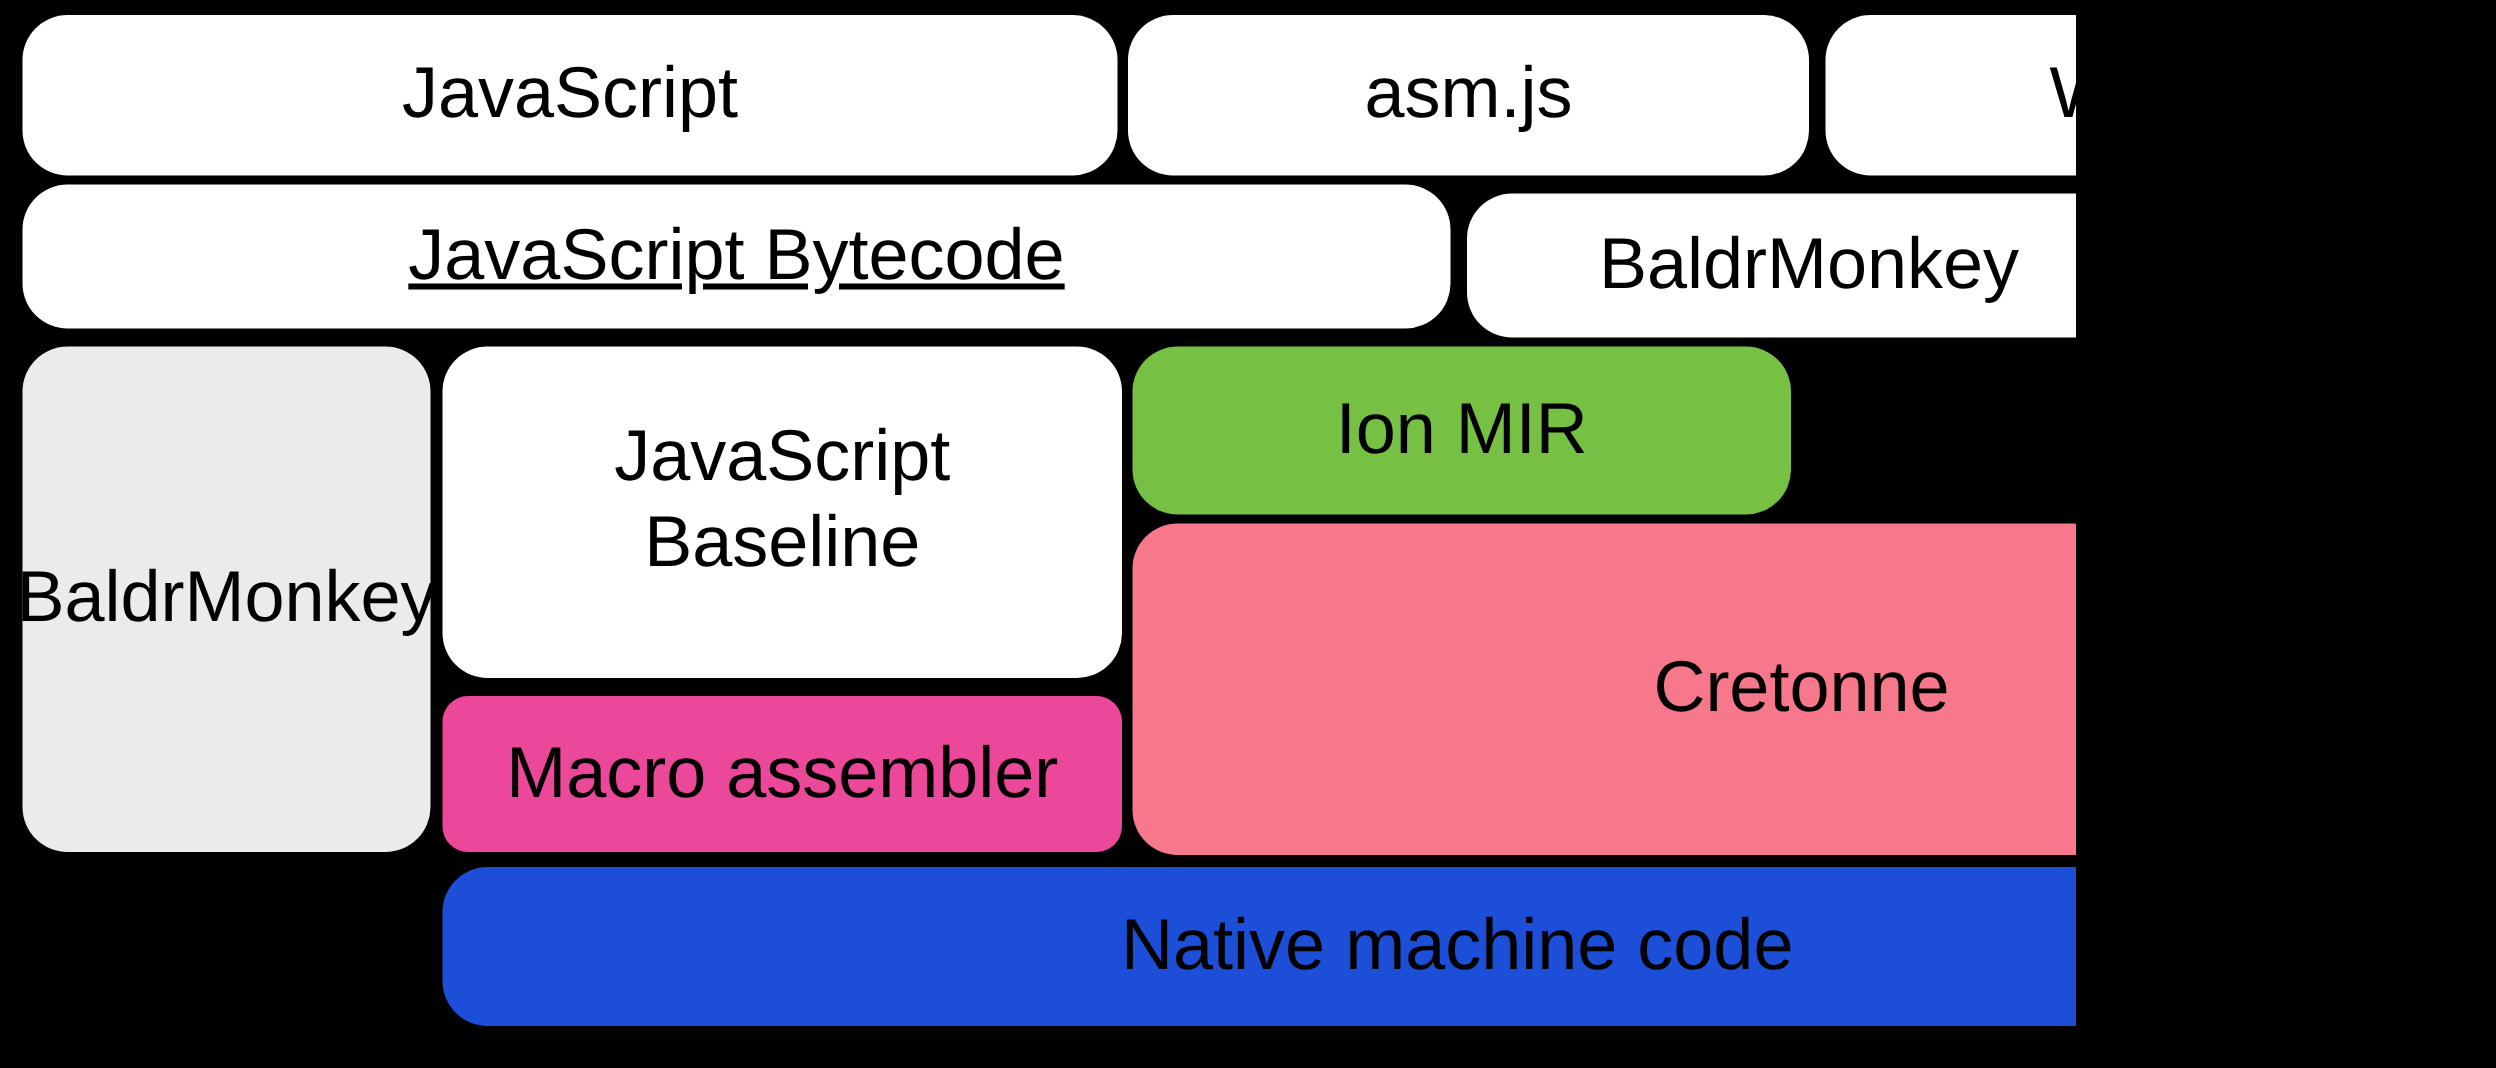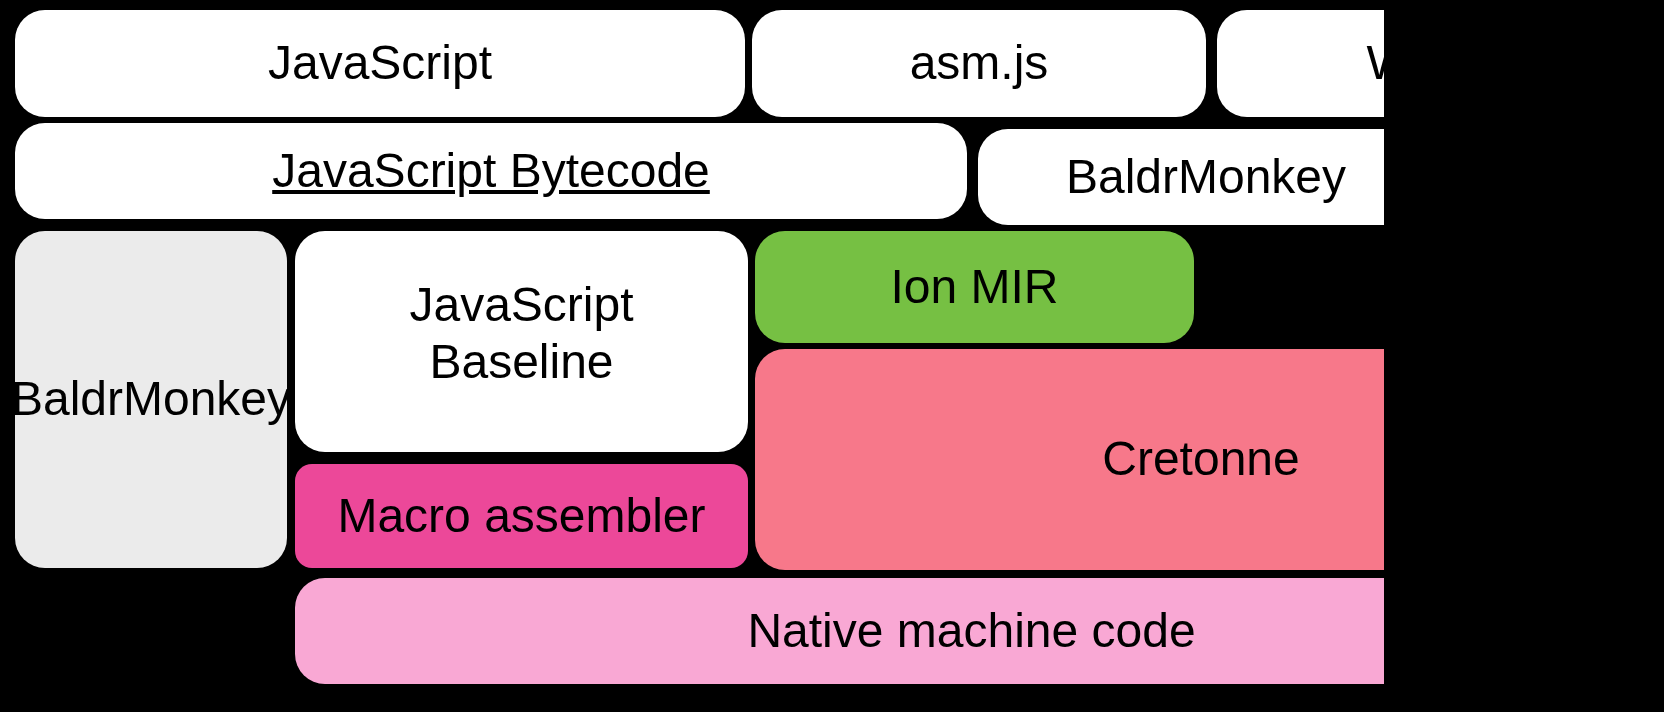--- a/index.html
+++ b/index.html
@@ -85,17 +85,17 @@
   </div>
 
   <div class="box b-cretonne" style="background: rgb(247, 120, 138);">
     <span class="label">Cretonne</span>
   </div>
 
   <div class="box b-macro" style="background: #ec4899; border-radius: 17px;">
     <span class="label">Macro assembler</span>
   </div>
 
-  <div class="box b-native" style="background: #f9a8d4;">
+  <div class="box b-native" style="background: #1d4ed8;">
     <span class="label">Native machine code</span>
   </div>
 
 </div>
 
 </body></html>

